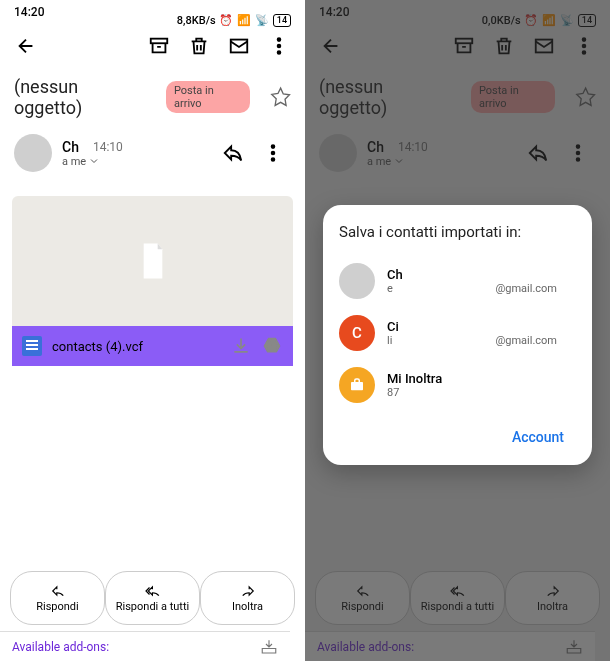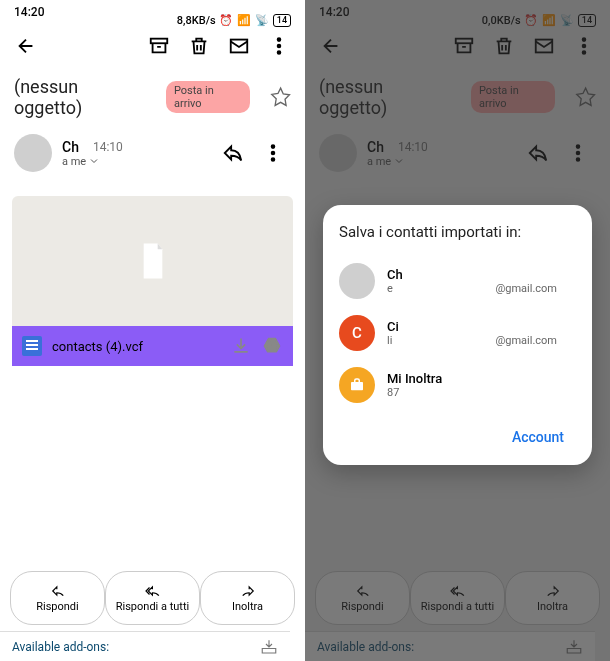--- a/index.html
+++ b/index.html
@@ -33,21 +33,21 @@
     .attachment { margin:16px 12px; border-radius:6px; background:#eceae5; height:170px; display:flex; flex-direction:column; }
     .attachment-preview { flex:1; display:flex; align-items:center; justify-content:center; }
     .attachment-bar { height:40px; background:#8b5cf6; display:flex; align-items:center; padding:0 10px; gap:10px; }
     .file-icon { width:20px; height:20px; background:#3a70d9; border-radius:2px; position:relative; }
     .file-icon::after { content:''; position:absolute; top:4px; left:4px; right:4px; height:2px; background:#fff; box-shadow:0 4px 0 #fff,0 8px 0 #fff; }
     .file-name { flex:1; font-size:13px; }
 
     .bottom-actions { position:absolute; bottom:36px; left:0; right:0; display:flex; justify-content:center; padding:0 10px; }
     .action-btn { flex:1; border:1px solid #ccc; border-radius:22px; background:#fff; height:54px; display:flex; flex-direction:column; align-items:center; justify-content:center; gap:2px; font-size:11px; cursor:pointer; }
 
-    .addons-row { position:absolute; bottom:0; left:0; right:15px; height:30px; border-top:1px solid #ddd; display:flex; align-items:center; padding:0 12px; font-size:12px; color:#0c4a6e; background:#fff; }
+    .addons-row { position:absolute; bottom:0; left:0; right:15px; height:30px; border-top:1px solid #ddd; display:flex; align-items:center; padding:0 12px; font-size:12px; color:#6d28d9; background:#fff; }
     .addons-row .spacer { flex:1; }
 
     .content-layer { position:absolute; inset:0; display:flex; flex-direction:column; }
 
     .dialog-scrim { position:absolute; inset:0; background:rgba(60,60,60,0.5); }
     .dialog { position:absolute; left:18px; right:18px; top:205px; background:#fff; border-radius:18px; padding:18px 16px 12px; box-shadow:0 8px 24px rgba(0,0,0,0.25); }
     .dialog-title { font-size:15px; font-weight:400; color:#222; margin-bottom:14px; }
     .account-row { display:flex; align-items:center; gap:12px; padding:8px 0; cursor:pointer; }
     .account-avatar { width:36px; height:36px; border-radius:18px; display:flex; align-items:center; justify-content:center; color:#fff; font-size:15px; font-weight:500; }
     .account-avatar.grey { background:#cfcfcf; }

